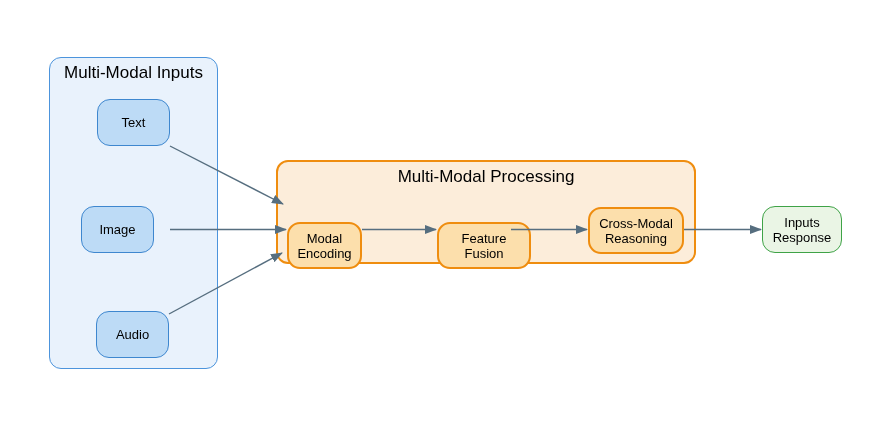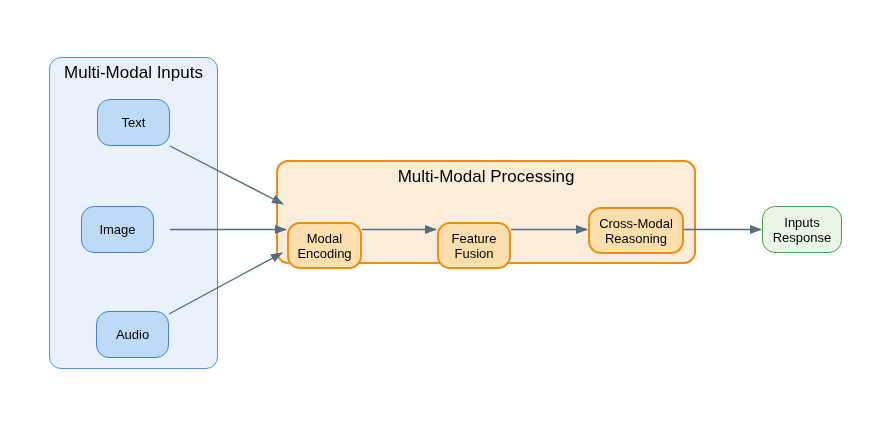--- a/index.html
+++ b/index.html
@@ -70,21 +70,21 @@
     margin-top: 16px;
   }
   .node-green {
     background: var(--output-node-fill, #eaf5e5);
     border: 1.5px solid var(--output-node-stroke, #3fa347);
   }
   .node-text               { left: 97px;  top: 99px;  width: 73px; height: 47px; }
   .node-image              { left: 81px;  top: 206px; width: 73px; height: 47px; }
   .node-audio              { left: 96px;  top: 311px; width: 73px; height: 47px; }
   .node-modal-encoding     { left: 287px; top: 206px; width: 75px; height: 47px; }
-  .node-feature-fusion     { left: 437px; top: 206px; width: 74px; height: 47px; }
+  .node-feature-fusion     { left: 437px; top: 206px; width: 94px; height: 47px; }
   .node-cross-modal        { left: 588px; top: 191px; width: 96px; height: 47px; }
   .node-unified-response   { left: 762px; top: 206px; width: 80px; height: 47px; }
 
   
   .edges {
     position: absolute;
     left: 0; top: 0;
     z-index: 3;
     pointer-events: none;
   }

